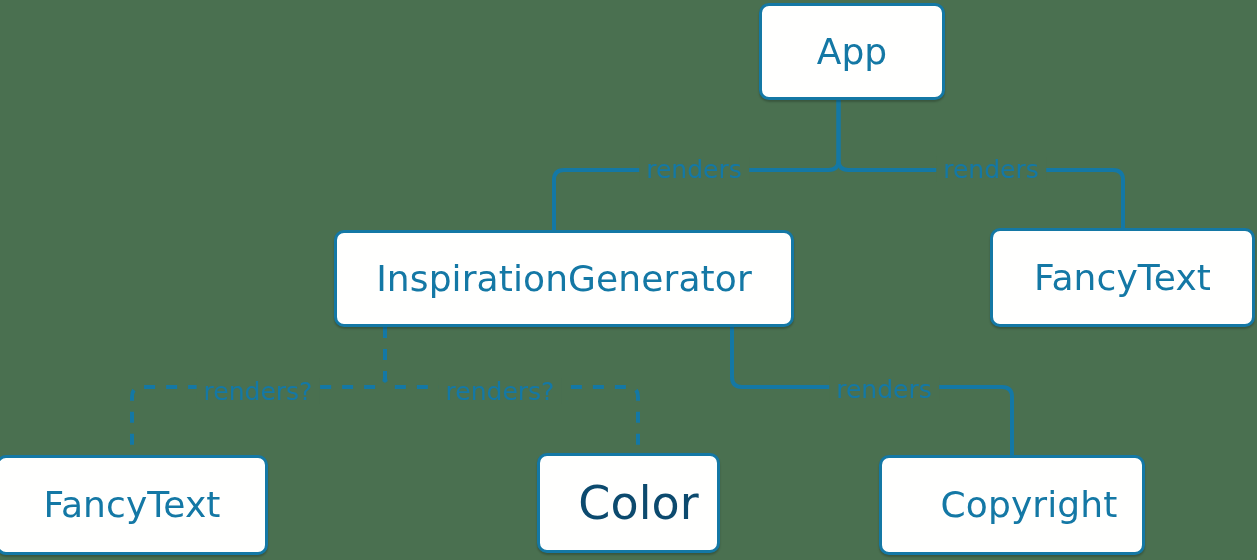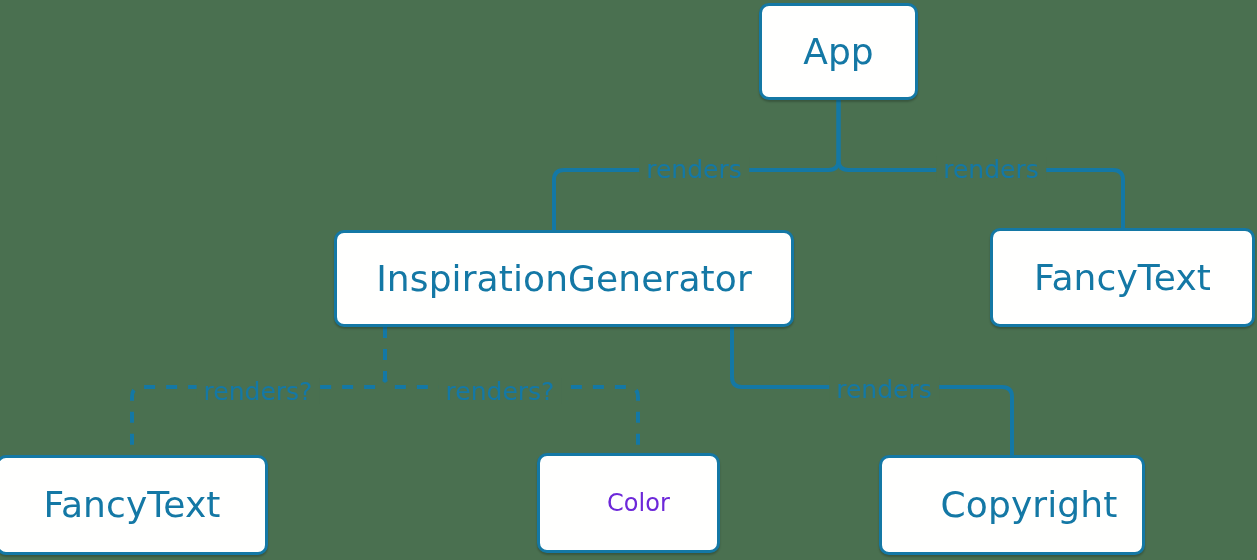--- a/index.html
+++ b/index.html
@@ -56,34 +56,34 @@
     <g id="edges-group">
         <path d="M 838.5 100 L 838.5 160 Q 838.5 170 828.5 170 L 564 170 Q 554 170 554 180 L 554 230" fill="none" stroke="#1478a5" stroke-width="4" stroke-linecap="butt"></path>
         <path d="M 838.5 100 L 838.5 160 Q 838.5 170 848.5 170 L 1113 170 Q 1123 170 1123 180 L 1123 228" fill="none" stroke="#1478a5" stroke-width="4" stroke-linecap="butt"></path>
         <path d="M 385 327 L 385 377 Q 385 387 375 387 L 142 387 Q 132 387 132 397 L 132 455" fill="none" stroke="#1478a5" stroke-width="4" stroke-linecap="butt" stroke-dasharray="11 11"></path>
         <path d="M 385 327 L 385 377 Q 385 387 395 387 L 628 387 Q 638 387 638 397 L 638 453" fill="none" stroke="#1478a5" stroke-width="4" stroke-linecap="butt" stroke-dasharray="11 11"></path>
         <path d="M 732 327 L 732 377 Q 732 387 742 387 L 1002 387 Q 1012 387 1012 397 L 1012 455" fill="none" stroke="#1478a5" stroke-width="4" stroke-linecap="butt"></path>
       </g>
   </svg>
 
   <div id="nodes-layer">
-      <div class="node-box" style="left: 759px; top: 3px; width: 159px; height: 97px; border: 3px solid rgb(20, 120, 165); background: rgb(255, 255, 254);">
+      <div class="node-box" style="left: 759px; top: 3px; width: 186px; height: 97px; border: 3px solid rgb(20, 120, 165); background: rgb(255, 255, 254);">
         <span class="node-label" style="color: rgb(20, 120, 165); font-size: 36px;">App</span>
       </div>
       <div class="node-box" style="left: 334px; top: 230px; width: 460px; height: 97px; border: 3px solid rgb(20, 120, 165); background: rgb(255, 255, 254);">
         <span class="node-label" style="color: rgb(20, 120, 165); font-size: 36px;">InspirationGenerator</span>
       </div>
       <div class="node-box" style="left: 990px; top: 228px; width: 265px; height: 99px; border: 3px solid rgb(20, 120, 165); background: rgb(255, 255, 254);">
         <span class="node-label" style="color: rgb(20, 120, 165); font-size: 36px;">FancyText</span>
       </div>
       <div class="node-box" style="left: -4px; top: 455px; width: 272px; height: 100px; border: 3px solid rgb(20, 120, 165); background: rgb(255, 255, 254);">
         <span class="node-label" style="color: rgb(20, 120, 165); font-size: 36px;">FancyText</span>
       </div>
       <div class="node-box" style="left: 537px; top: 453px; width: 183px; height: 100px; border: 3px solid rgb(20, 120, 165); background: rgb(255, 255, 254);">
-        <span class="node-label" style="color: #6d28d9; font-size: 24px; margin-left: 20px;">Color</span>
+        <span class="node-label" style="color: #0c4a6e; font-size: 46px; margin-left: 20px;">Color</span>
       </div>
       <div class="node-box" style="left: 879px; top: 455px; width: 266px; height: 100px; border: 3px solid rgb(20, 120, 165); background: rgb(255, 255, 254); padding-left: 34px;">
         <span class="node-label" style="color: rgb(20, 120, 165); font-size: 36px;">Copyright</span>
       </div>
     </div>
   <div id="edge-labels-layer">
       <div class="edge-label" style="left: 694px; top: 169px; color: rgb(20, 120, 165); font-size: 25px; background: rgb(74, 112, 80); padding: 0px 7px;">renders</div>
       <div class="edge-label" style="left: 991px; top: 169px; color: rgb(20, 120, 165); font-size: 25px; background: rgb(74, 112, 80); padding: 0px 7px;">renders</div>
       <div class="edge-label" style="left: 258px; top: 391px; color: rgb(20, 120, 165); font-size: 25px; background: rgb(74, 112, 80); padding: 0px 7px;">renders?</div>
       <div class="edge-label" style="left: 500px; top: 391px; color: rgb(20, 120, 165); font-size: 25px; background: rgb(74, 112, 80); padding: 0px 7px;">renders?</div>

